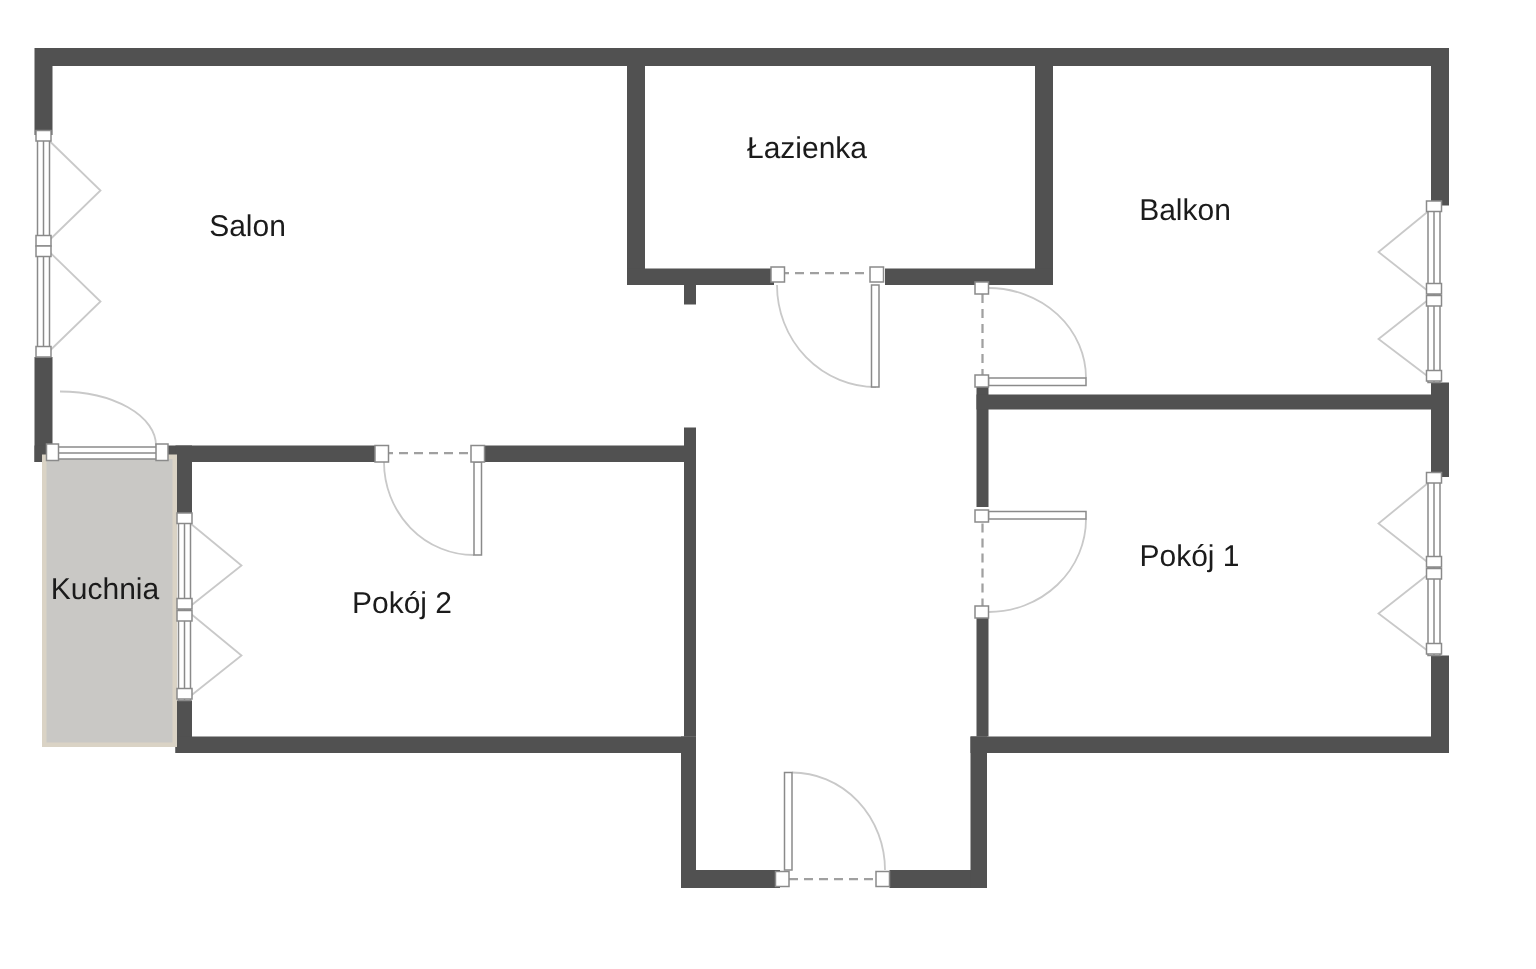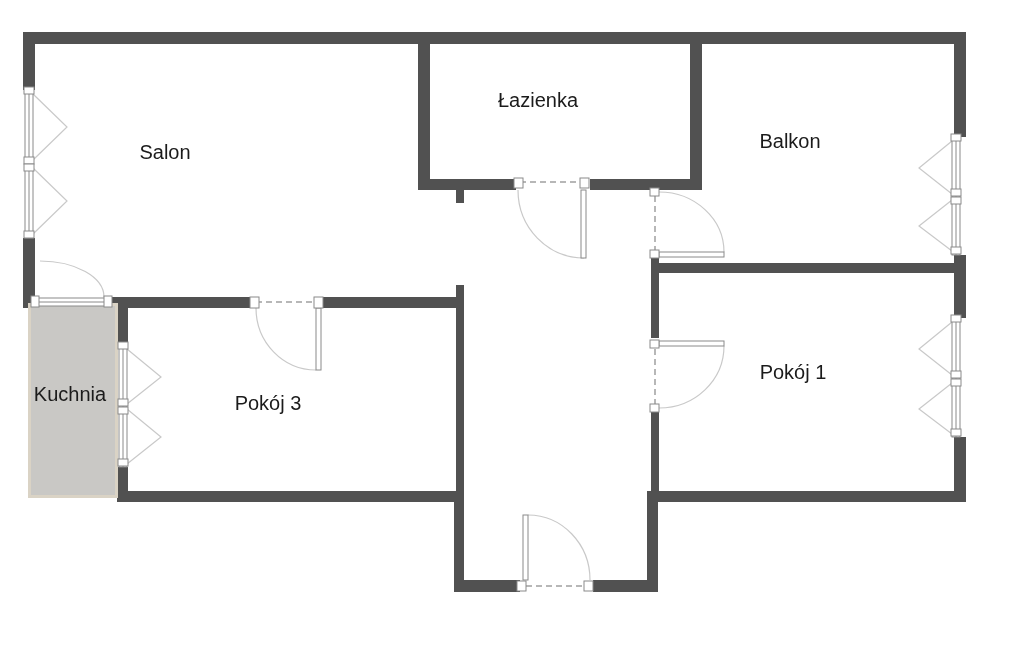--- a/index.html
+++ b/index.html
@@ -149,15 +149,15 @@
       <rect class="leaf" x="523" y="515" width="5" height="65"></rect>
       <rect class="hinge" x="517" y="581" width="9" height="10"></rect>
       <rect class="hinge" x="584" y="581" width="9" height="10"></rect>
     </g>
   </svg>
 
   <div class="room-label" style="left:165px;top:152px">Salon</div>
   <div class="room-label" style="left:538px;top:100px">Łazienka</div>
   <div class="room-label" style="left:790px;top:141px">Balkon</div>
   <div class="room-label" style="left:70px;top:394px">Kuchnia</div>
-  <div class="room-label" style="left:268px;top:403px">Pokój 3</div>
+  <div class="room-label" style="left:268px;top:403px">Pokój 2</div>
   <div class="room-label" style="left:793px;top:372px">Pokój 1</div>
 </div>
 
 </body></html>

